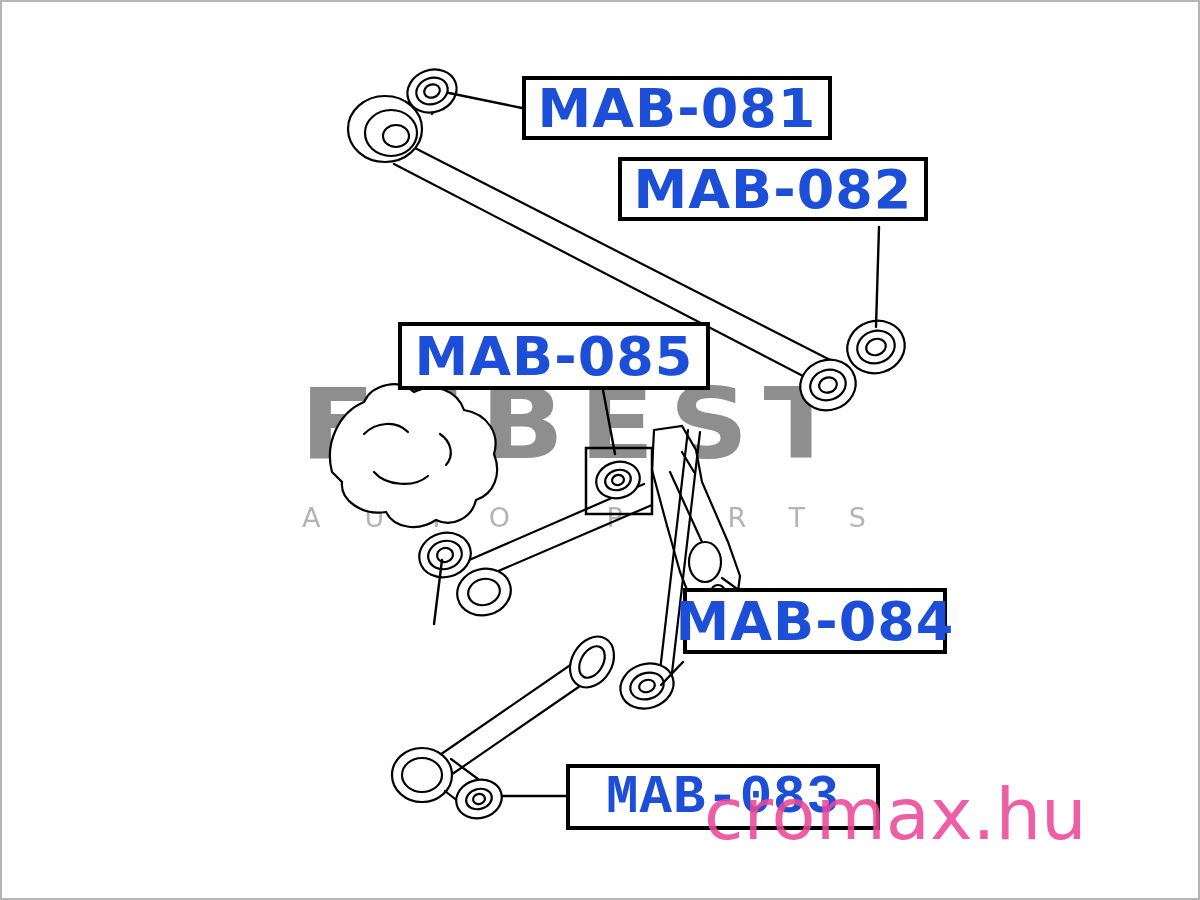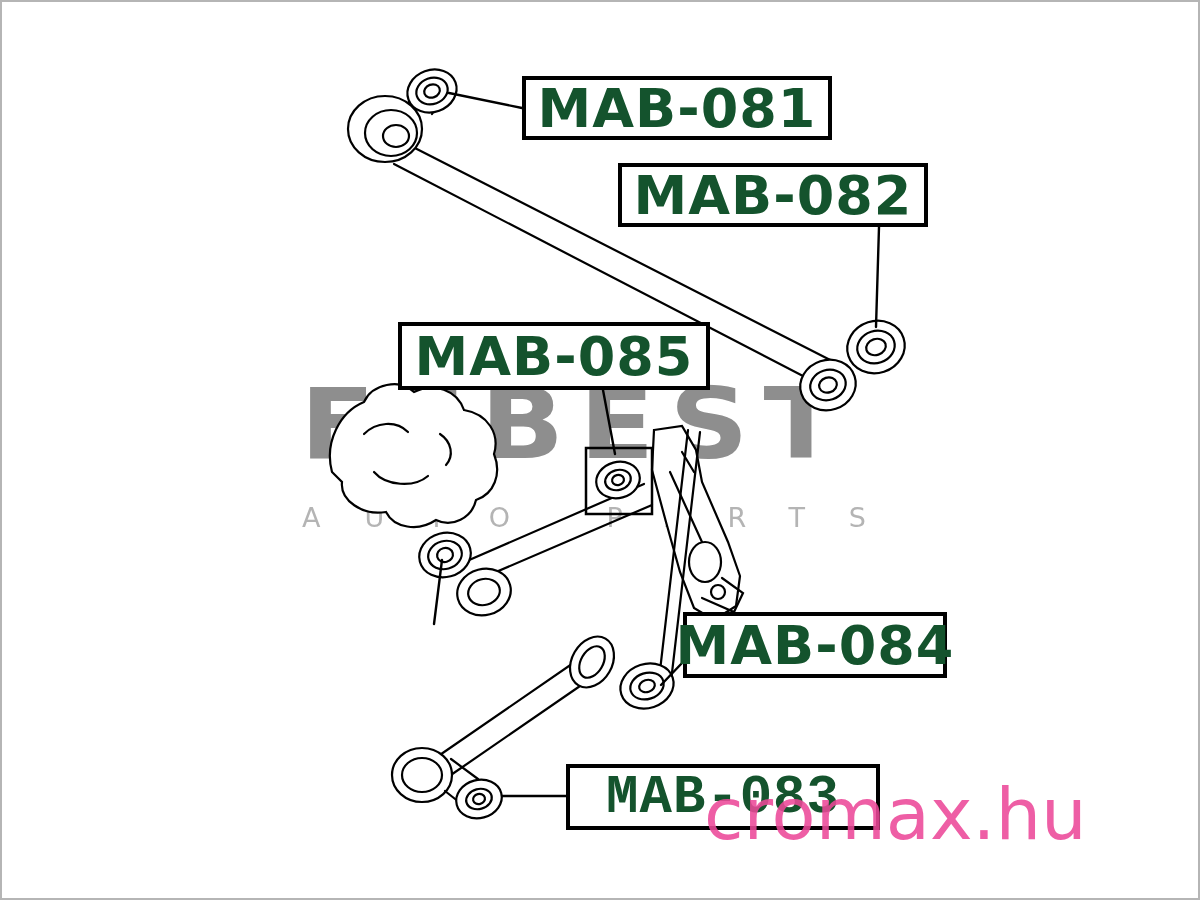--- a/index.html
+++ b/index.html
@@ -32,28 +32,28 @@
     z-index:5;opacity:0.88;white-space:nowrap;user-select:none;
   }
   
   .art{position:absolute;left:0;top:0;z-index:2;}
   
   .plabel{
     position:absolute;
     display:flex;align-items:center;justify-content:center;
     border:4px solid #000;background:#ffffff;
     font-size:54px;font-weight:bold;letter-spacing:1px;
-    color:#14532d;z-index:3;white-space:nowrap;
+    color:#1d4ed8;z-index:3;white-space:nowrap;
     box-sizing:border-box;
   }
   .l081{left:520px;top:74px;width:310px;height:64px;}
-  .l082{left:616px;top:161px;width:310px;height:64px;}
+  .l082{left:616px;top:155px;width:310px;height:64px;}
   .l085{left:396px;top:320px;width:312px;height:68px;}
   .l086{left:211px;top:622px;width:312px;height:68px;}
-  .l084{left:681px;top:610px;width:264px;height:66px;}
+  .l084{left:681px;top:586px;width:264px;height:66px;}
   .l083{left:564px;top:762px;width:314px;height:66px;z-index:4;background:transparent;font-family:Liberation Mono, monospace;}
   .l083 .fill{position:absolute;inset:0;background:#fff;z-index:-1;}
 </style>
 </head>
 <body>
 
 <div class="canvas">
 
   <div class="wm-brand">FEBEST</div>
   <div class="wm-tagline">AUTO PARTS</div>

